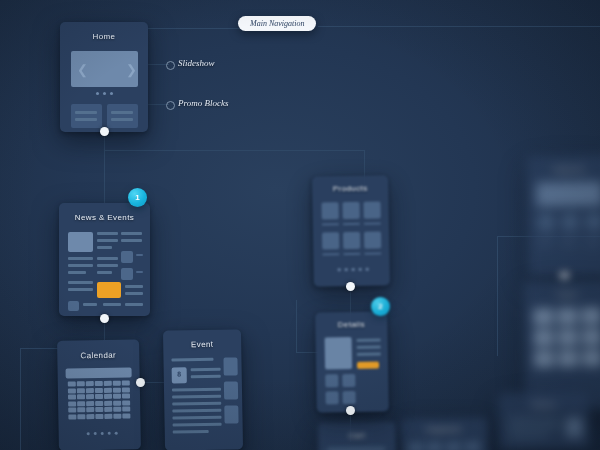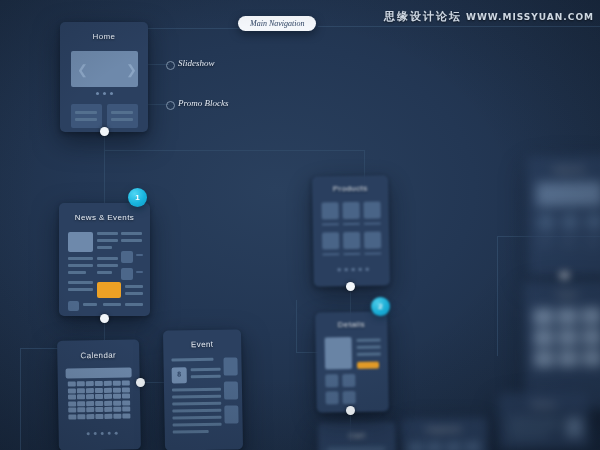--- a/index.html
+++ b/index.html
@@ -346,16 +346,13 @@
     <div class="bar" style="left:8px;top:86px;width:49px;"></div>
     <div class="bar" style="left:8px;top:93px;width:49px;"></div>
     <div class="bar" style="left:8px;top:100px;width:36px;"></div>
     <div class="blk" style="left:60px;top:28px;width:14px;height:18px;"></div>
     <div class="blk" style="left:60px;top:52px;width:14px;height:18px;"></div>
     <div class="blk" style="left:60px;top:76px;width:14px;height:18px;"></div>
   </div>
 
   <div class="vignette"></div>
 
-  <div class="watermark">
-    <span class="cn">思缘设计论坛</span><span class="url">WWW.MISSYUAN.COM</span>
-  </div>
 </div>
 
 </body></html>

